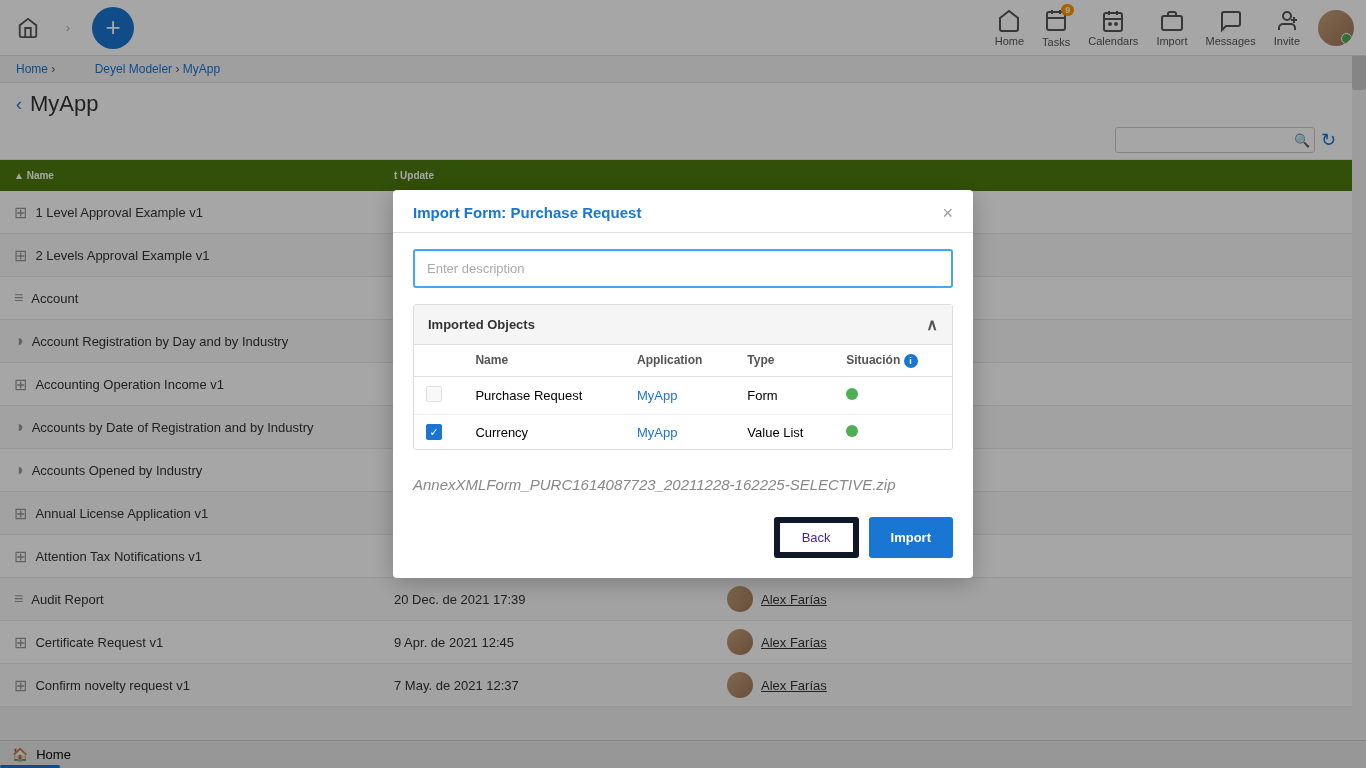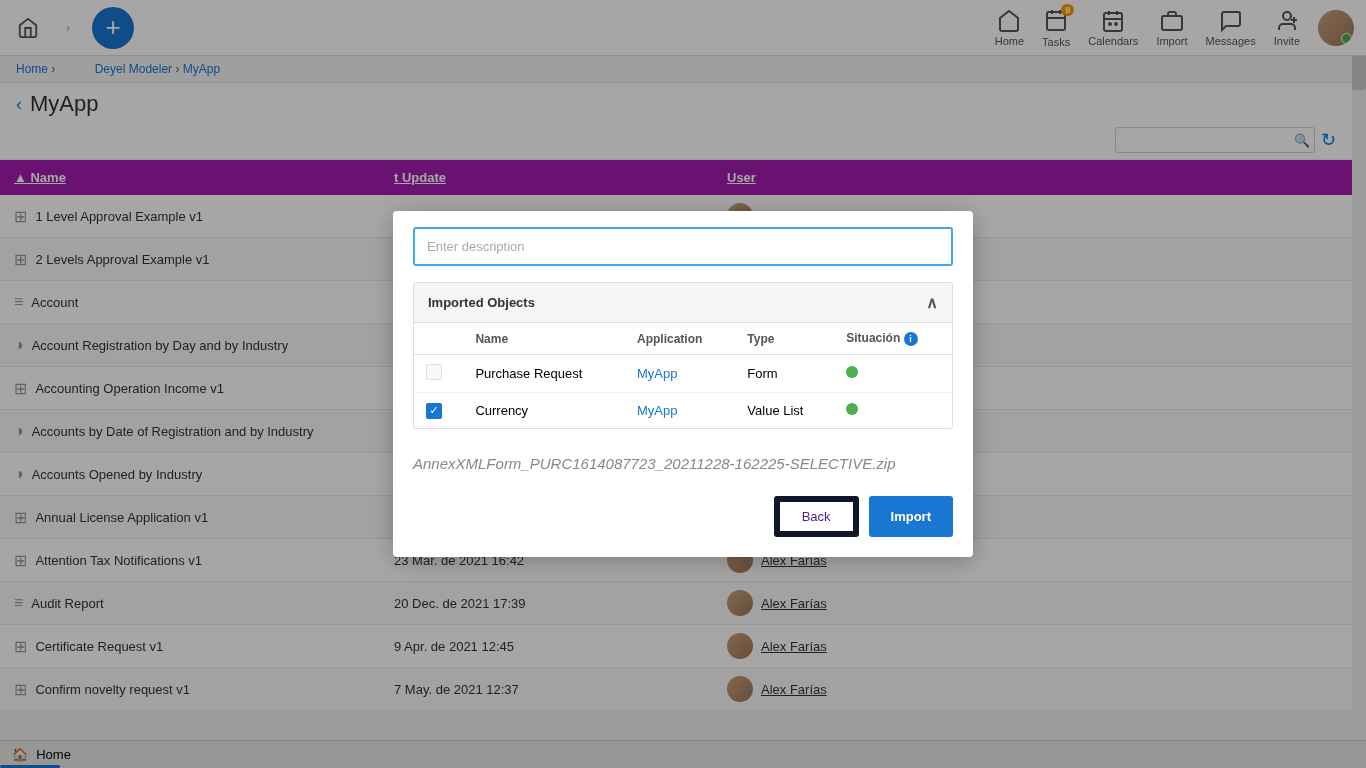--- a/index.html
+++ b/index.html
@@ -40,22 +40,22 @@
 
     
     .page-header { display: flex; align-items: center; gap: 8px; padding: 8px 16px 4px; background: #fff; }
     .page-header .back-arrow { color: #1976d2; font-size: 18px; cursor: pointer; }
     .page-title { font-size: 22px; color: #333; font-weight: 400; }
 
     
     .table-area { background: #fff; }
     .table-header-row {
       display: grid; grid-template-columns: 380px 1fr 1fr 160px 160px;
-      background: #a21caf; color: #fff; padding: 0;
-      font-size: 13px; font-weight: bold; text-decoration: underline;
+      background: #4d7c0f; color: #fff; padding: 0;
+      font-size: 10px; font-weight: bold;
     }
     .table-header-row .th { padding: 10px 14px; }
 
     .table-body { background: #fff; }
     .table-row {
       display: grid; grid-template-columns: 380px 1fr 1fr 160px 160px;
       border-bottom: 1px solid #e8e8e8; align-items: center;
       min-height: 42px;
     }
     .table-row:nth-child(even) { background: #f9f9f9; }
@@ -236,21 +236,20 @@
     <input type="text" style="">
     <span class="search-icon-btn">🔍</span>
   </div>
   <span class="refresh-btn">↻</span>
 </div>
 
 <div class="table-area">
   <div class="table-header-row">
     <div class="th">▲ Name</div>
     <div class="th">t Update</div>
-    <div class="th">User</div>
   </div>
   <div class="table-body" id="table-body">
       <div class="table-row">
     <div class="td">
       <span class="row-icon">⊞</span>
       <span>1 Level Approval Example v1</span>
     </div>
     <div class="td">de 2021 11:14</div>
     <div class="td user-cell">
       <div class="mini-avatar" style="background:linear-gradient(135deg,#c7a07a,#a0785a);"></div>
@@ -386,20 +385,24 @@
   <span>Home</span>
   <div style="flex:1;background:#1976d2;height:3px;border-radius:2px;margin-top:2px;position:absolute;bottom:0;left:0;width:60px;"></div>
 </div>
 
 <div class="scroll-track">
   <div class="scroll-thumb"></div>
 </div>
 
 <div class="overlay">
   <div class="modal">
+    <div class="modal-header">
+      <span class="modal-title">Import Form: Purchase Request</span>
+      <span class="modal-close">×</span>
+    </div>
     <div class="modal-body">
       <input class="desc-input" type="text" placeholder="Enter description" style="">
 
       <div class="imported-section" style="margin-top:16px;">
         <div class="imported-header">
           <span>Imported Objects</span>
           <span class="collapse-btn">∧</span>
         </div>
         <table class="imported-table">
           <thead>

